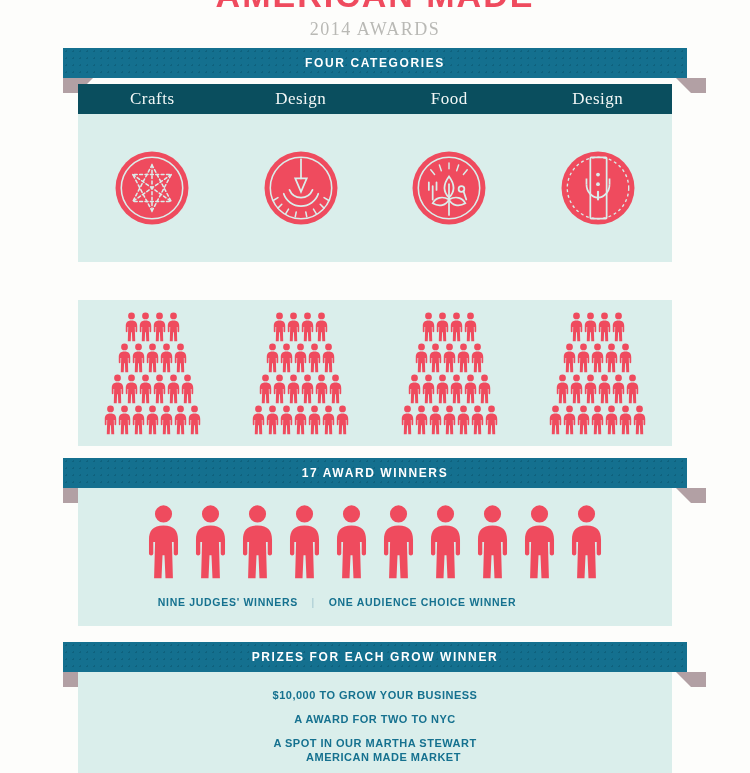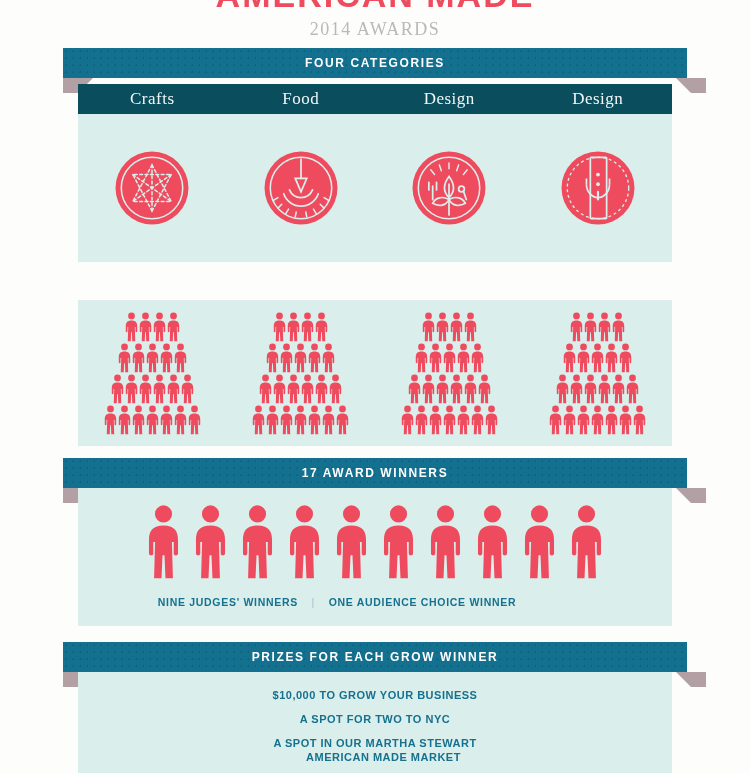--- a/index.html
+++ b/index.html
@@ -103,22 +103,22 @@
   <div class="banner" style="top:48px">
     <div class="bar">
       <span class="label">FOUR CATEGORIES</span>
     </div>
     <span class="fold left"></span>
     <span class="fold right"></span>
   </div>
 
   <div class="catbar">
     <span class="cat">Crafts</span>
+    <span class="cat">Design</span>
     <span class="cat">Food</span>
-    <span class="cat">Design</span>
     <span class="cat">Design</span>
   </div>
 
   <div class="panel p-cat"></div>
 
   <div class="seals">
     <div class="seal-cell">
       <svg class="seal" viewBox="0 0 100 100">
         <g id="scallop-crafts"></g>
         <circle cx="50" cy="50" r="38" fill="#ef4b5e"></circle>
@@ -857,21 +857,21 @@
     <span class="fold right"></span>
   </div>
 
   <div class="panel p-prz"></div>
 
   <div class="prizes">
     <div class="prize">
       <span>$10,000 TO GROW YOUR BUSINESS</span>
     </div>
     <div class="prize">
-      <span>A SPOT FOR TWO TO NYC</span>
+      <span>A AWARD FOR TWO TO NYC</span>
     </div>
     <div class="prize">
       <span>A SPOT IN OUR MARTHA STEWART</span>
       <span class="l2">AMERICAN MADE MARKET</span>
     </div>
 
   </div>
 
 </div>
 

